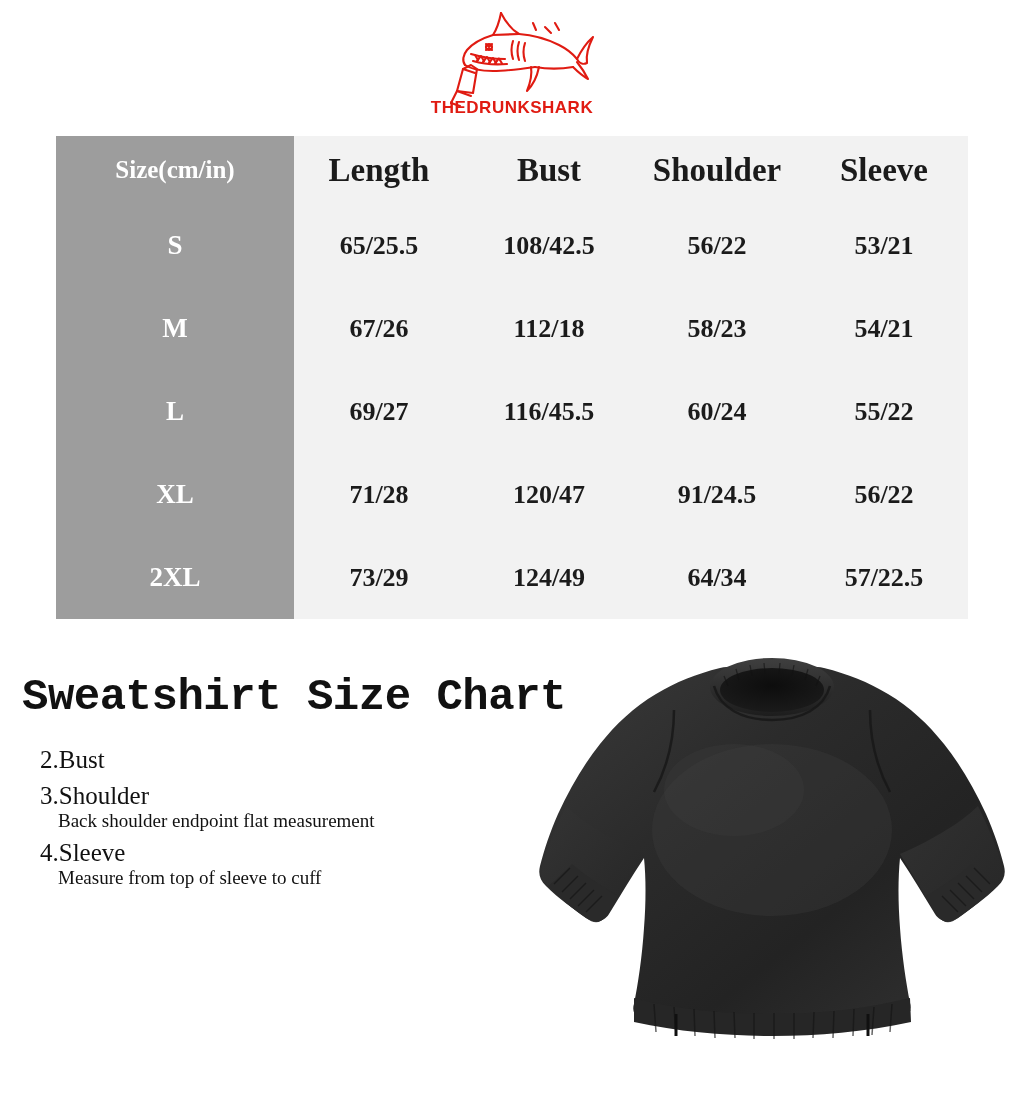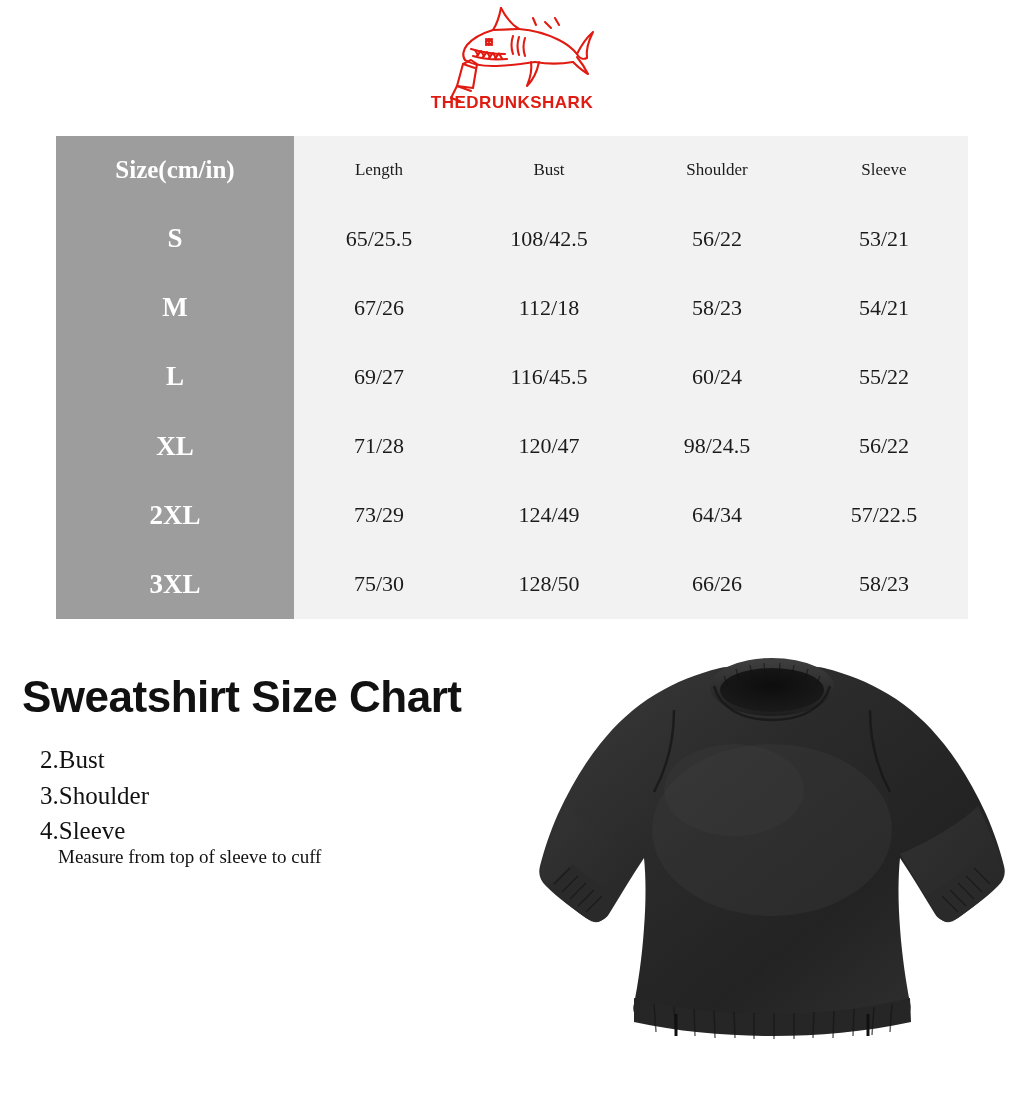--- a/index.html
+++ b/index.html
@@ -17,20 +17,21 @@
     background: #ffffff;
   }
 
   
   .logo-wrap {
     position: absolute;
     left: 0; top: 0;
     width: 1024px;
     height: 125px;
     display: flex;
+    align-items: center;
     justify-content: center;
   }
   .logo-inner {
     position: relative;
     width: 170px;
     height: 115px;
   }
   .logo-inner svg { display: block; }
   .logo-text {
     position: absolute;
@@ -73,46 +74,46 @@
   }
   
   .col-head {
     background: #9d9d9d;
     color: #ffffff;
     font-weight: bold;
     font-size: 27px;
   }
   .col-head.hdr { font-size: 25px; }
   .hdr-cell {
-    font-weight: normal;
-    font-size: 17px;
+    font-weight: bold;
+    font-size: 33px;
     color: #1b1b1b;
     background: #f2f2f2;
   }
   .data-cell {
-    font-weight: normal;
-    font-size: 22px;
+    font-weight: bold;
+    font-size: 26px;
     color: #1b1b1b;
     background: #f2f2f2;
   }
   tr.row-h { height: 68px; }
 
   
   .bottom {
     position: absolute;
     left: 0;
     top: 640px;
     width: 1024px;
     height: 463px;
   }
   .chart-title {
     position: absolute;
     left: 22px;
     top: 32px;
-    font-family: Liberation Sans, sans-serif;
+    font-family: Liberation Mono, monospace;
     font-weight: bold;
     font-size: 44px;
     color: #111111;
     letter-spacing: -0.5px;
     white-space: nowrap;
   }
   .notes {
     position: absolute;
     left: 40px;
     top: 105px;
@@ -231,51 +232,45 @@
           <td class="col-head">L</td>
           <td class="data-cell">69/27</td>
           <td class="data-cell">116/45.5</td>
           <td class="data-cell">60/24</td>
           <td class="data-cell">55/22</td>
         </tr>
         <tr class="row-h">
           <td class="col-head">XL</td>
           <td class="data-cell">71/28</td>
           <td class="data-cell">120/47</td>
-          <td class="data-cell">98/24.5</td>
+          <td class="data-cell">91/24.5</td>
           <td class="data-cell">56/22</td>
         </tr>
         <tr class="row-h">
           <td class="col-head">2XL</td>
           <td class="data-cell">73/29</td>
           <td class="data-cell">124/49</td>
           <td class="data-cell">64/34</td>
           <td class="data-cell">57/22.5</td>
-        </tr>
-        <tr class="row-h">
-          <td class="col-head">3XL</td>
-          <td class="data-cell">75/30</td>
-          <td class="data-cell">128/50</td>
-          <td class="data-cell">66/26</td>
-          <td class="data-cell">58/23</td>
         </tr>
       </tbody>
     </table>
   </div>
 
   <div class="bottom">
 
     <div class="chart-title">Sweatshirt Size Chart</div>
 
     <div class="notes">
       <div class="note-item">
         <div class="note-title">2.Bust</div>
       </div>
       <div class="note-item">
         <div class="note-title">3.Shoulder</div>
+        <div class="note-desc wide">Back shoulder endpoint flat measurement</div>
       </div>
       <div class="note-item">
         <div class="note-title">4.Sleeve</div>
         <div class="note-desc wide">Measure from top of sleeve to cuff</div>
       </div>
     </div>
 
     <div class="garment">
       <svg width="490" height="463" viewBox="0 0 490 463" xmlns="http://www.w3.org/2000/svg">
         <defs>

